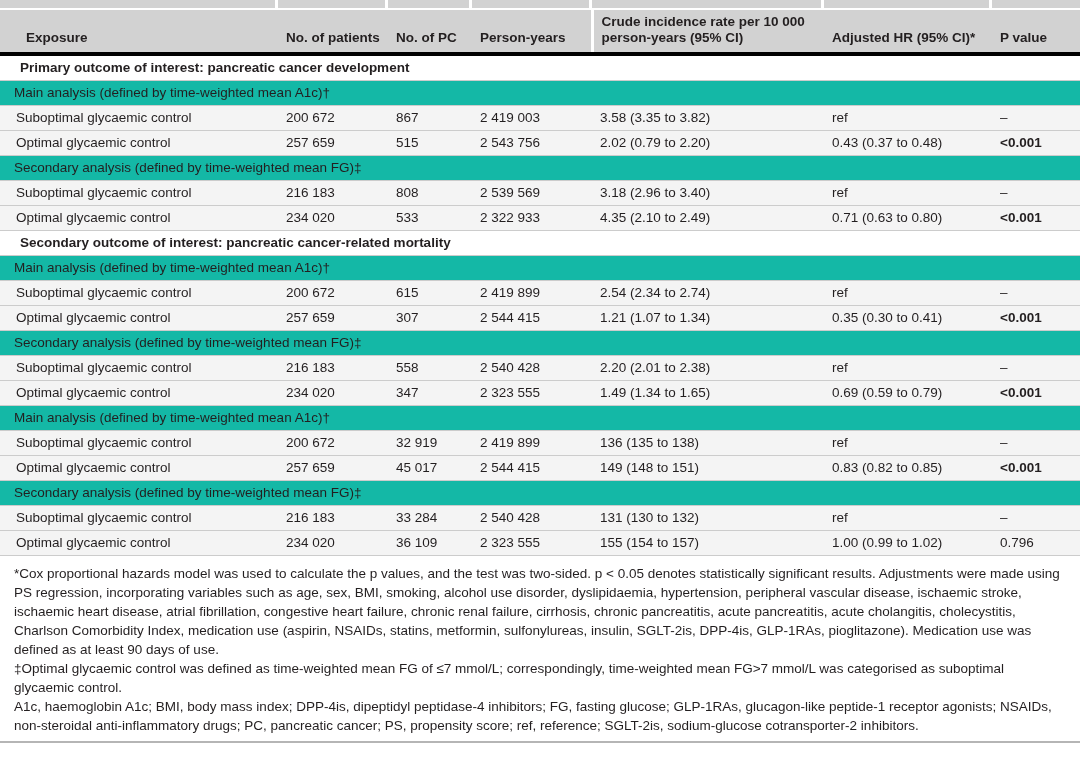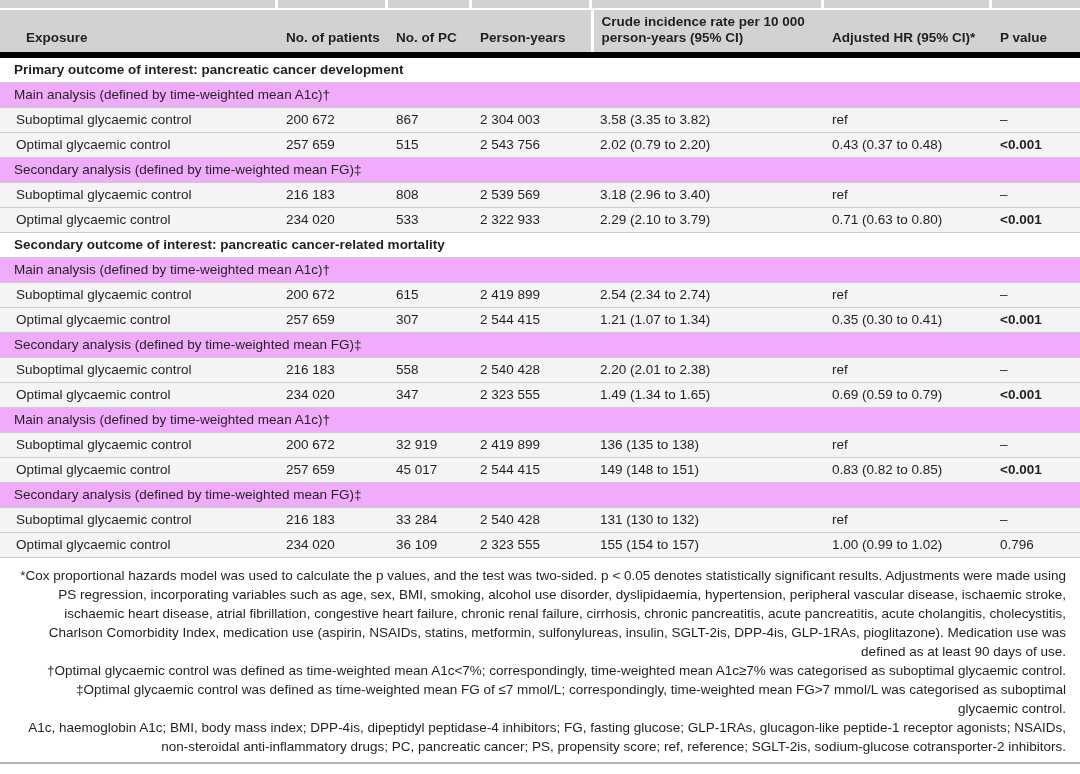--- a/index.html
+++ b/index.html
@@ -18,44 +18,44 @@
   .strip-gap{height:2px;background:#ffffff;}
 
   table{border-collapse:collapse;table-layout:fixed;width:1080px;}
   col.c1{width:278px;} col.c2{width:110px;} col.c3{width:84px;} col.c4{width:120px;}
   col.c5{width:232px;} col.c6{width:168px;} col.c7{width:88px;}
 
   thead th{
     background:#d2d2d2;
     font-size:13.5px;font-weight:700;text-align:left;vertical-align:bottom;
     padding:4px 8px 6px 8px;line-height:16px;
-    border-bottom:6px solid #000000;
+    border-bottom:4px solid #000000;
   }
   thead th.first{padding-left:26px;}
   thead th.sep{border-left:3px solid #ffffff;}
 
   tbody td{
     font-size:13.5px;line-height:16px;
     padding:4px 8px;
     border-bottom:1px solid #cccccc;
     vertical-align:middle;
     height:16px;
   }
-  tr.r-section td{font-weight:700;padding-left:14px;background:#ffffff;}
-  tr.r-analysis td{padding-left:14px;background:#f0abfc;}
+  tr.r-section td{font-weight:700;padding-left:20px;background:#ffffff;}
+  tr.r-analysis td{padding-left:14px;background:#14b8a6;}
   tr.r-data td{background:#f4f4f4;}
   tr.r-data td.c-exposure{padding-left:16px;}
   td.strong{font-weight:700;}
 
   .footnotes{
     padding:8px 14px 6px 14px;
     font-size:13.5px;line-height:19px;
     border-bottom:2px solid #b5b5b5;
   }
-  .footnotes p{margin:0;text-align:right;}
+  .footnotes p{margin:0;}
 </style>
 </head>
 <body>
 
 <div class="table-wrap">
 
   <div class="top-strip">
     <div class="seg" style="width:278px"></div>
     <div class="seg" style="width:110px"></div>
     <div class="seg" style="width:84px"></div>
@@ -92,21 +92,21 @@
       <tr class="r-section">
         <td colspan="7">Primary outcome of interest: pancreatic cancer development</td>
       </tr>
       <tr class="r-analysis">
         <td colspan="7">Main analysis (defined by time-weighted mean A1c)†</td>
       </tr>
       <tr class="r-data">
         <td class="c-exposure">Suboptimal glycaemic control</td>
         <td>200 672</td>
         <td>867</td>
-        <td>2 304 003</td>
+        <td>2 419 003</td>
         <td>3.58 (3.35 to 3.82)</td>
         <td>ref</td>
         <td>–</td>
       </tr>
       <tr class="r-data">
         <td class="c-exposure">Optimal glycaemic control</td>
         <td>257 659</td>
         <td>515</td>
         <td>2 543 756</td>
         <td>2.02 (0.79 to 2.20)</td>
@@ -123,21 +123,21 @@
         <td>2 539 569</td>
         <td>3.18 (2.96 to 3.40)</td>
         <td>ref</td>
         <td>–</td>
       </tr>
       <tr class="r-data">
         <td class="c-exposure">Optimal glycaemic control</td>
         <td>234 020</td>
         <td>533</td>
         <td>2 322 933</td>
-        <td>2.29 (2.10 to 3.79)</td>
+        <td>4.35 (2.10 to 2.49)</td>
         <td>0.71 (0.63 to 0.80)</td>
         <td class="strong">&lt;0.001</td>
       </tr>
 
       <tr class="r-section">
         <td colspan="7">Secondary outcome of interest: pancreatic cancer-related mortality</td>
       </tr>
       <tr class="r-analysis">
         <td colspan="7">Main analysis (defined by time-weighted mean A1c)†</td>
       </tr>
@@ -222,18 +222,17 @@
         <td>155 (154 to 157)</td>
         <td>1.00 (0.99 to 1.02)</td>
         <td>0.796</td>
       </tr>
 
     </tbody>
   </table>
 
   <div class="footnotes">
     <p>*Cox proportional hazards model was used to calculate the p values, and the test was two-sided. p &lt; 0.05 denotes statistically significant results. Adjustments were made using PS regression, incorporating variables such as age, sex, BMI, smoking, alcohol use disorder, dyslipidaemia, hypertension, peripheral vascular disease, ischaemic stroke, ischaemic heart disease, atrial fibrillation, congestive heart failure, chronic renal failure, cirrhosis, chronic pancreatitis, acute pancreatitis, acute cholangitis, cholecystitis, Charlson Comorbidity Index, medication use (aspirin, NSAIDs, statins, metformin, sulfonylureas, insulin, SGLT-2is, DPP-4is, GLP-1RAs, pioglitazone). Medication use was defined as at least 90 days of use.</p>
-    <p>†Optimal glycaemic control was defined as time-weighted mean A1c&lt;7%; correspondingly, time-weighted mean A1c≥7% was categorised as suboptimal glycaemic control.</p>
     <p>‡Optimal glycaemic control was defined as time-weighted mean FG of ≤7 mmol/L; correspondingly, time-weighted mean FG&gt;7 mmol/L was categorised as suboptimal glycaemic control.</p>
     <p>A1c, haemoglobin A1c; BMI, body mass index; DPP-4is, dipeptidyl peptidase-4 inhibitors; FG, fasting glucose; GLP-1RAs, glucagon-like peptide-1 receptor agonists; NSAIDs, non-steroidal anti-inflammatory drugs; PC, pancreatic cancer; PS, propensity score; ref, reference; SGLT-2is, sodium-glucose cotransporter-2 inhibitors.</p>
   </div>
 
 </div>
 
 </body></html>

